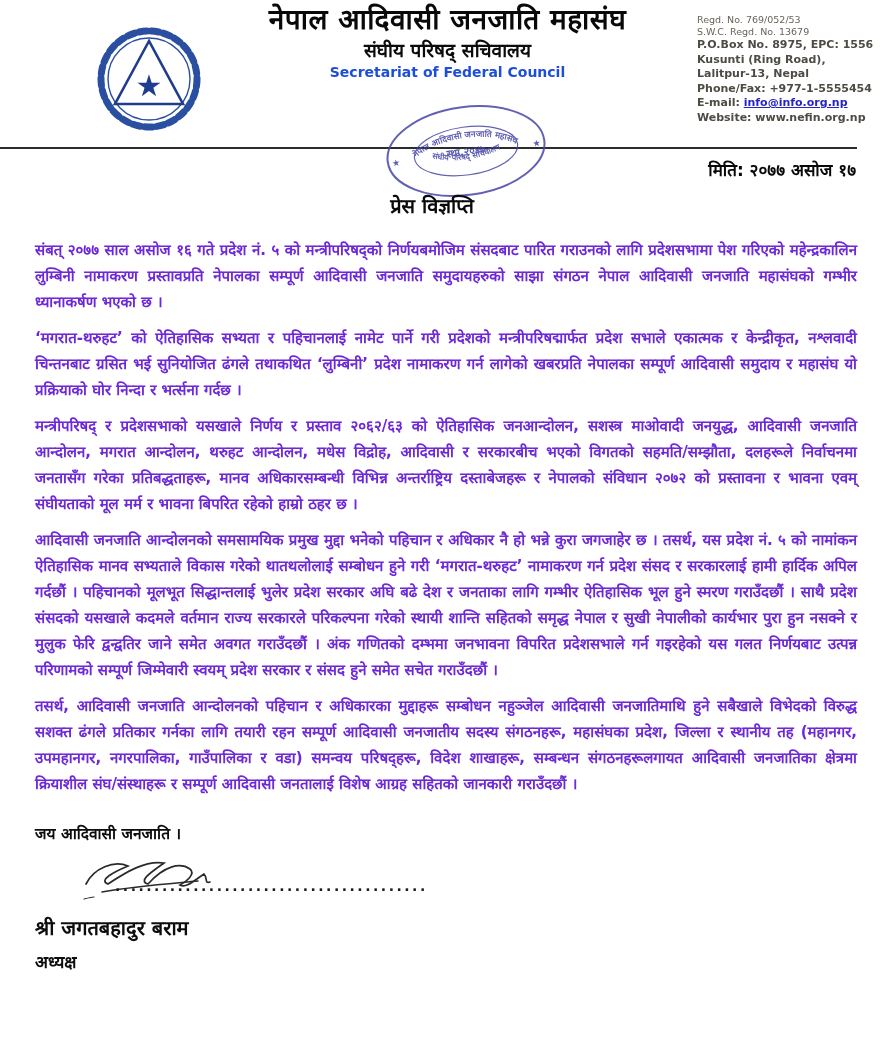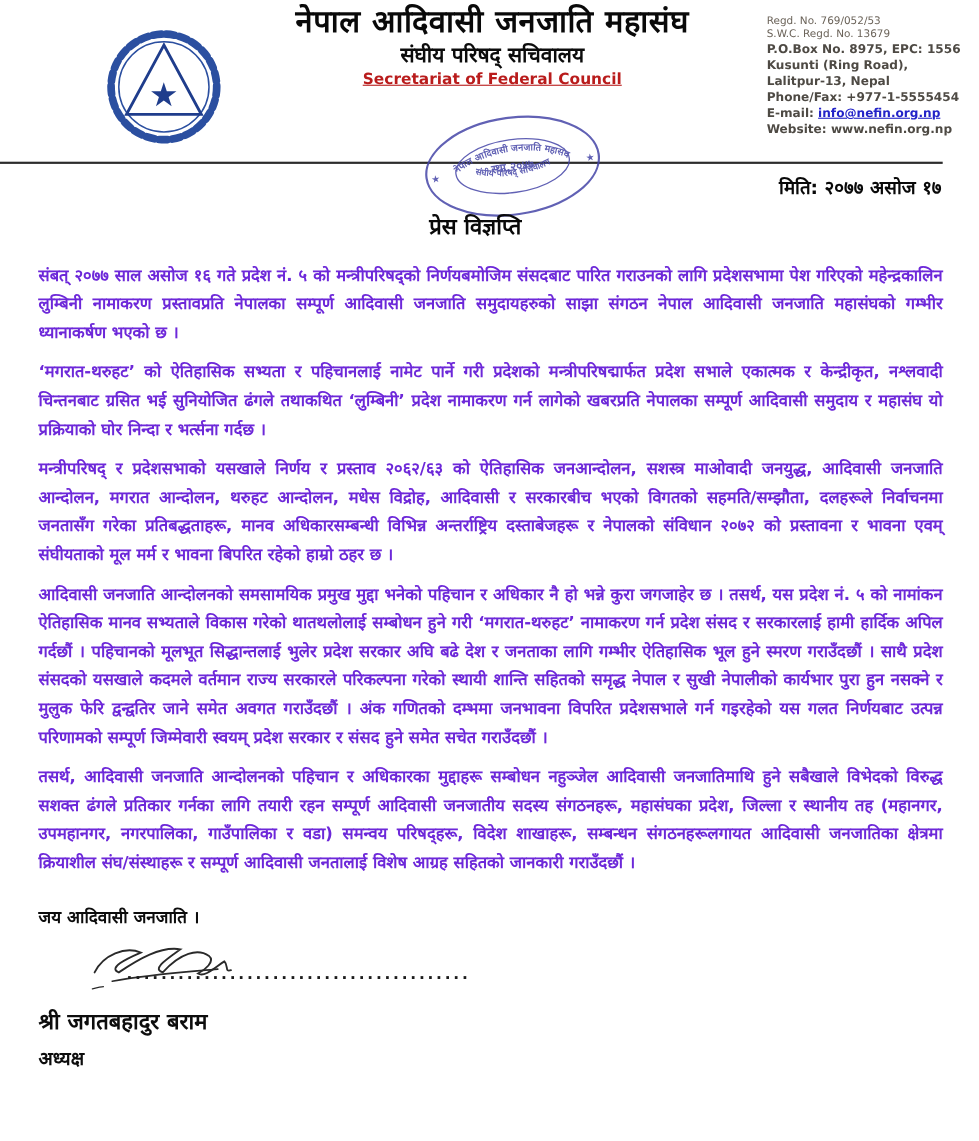--- a/index.html
+++ b/index.html
@@ -6,21 +6,21 @@
   .page{
     position:relative;width:890px;height:1037px;background:#fff;overflow:hidden;
     font-family:"DejaVu Sans","Liberation Sans",sans-serif;color:#0d0d0d;
   }
   
   .logo{position:absolute;left:94px;top:24px;width:110px;height:110px;}
   .title-block{position:absolute;left:170px;top:2px;width:555px;text-align:center;}
   .org-nep{font-size:28px;font-weight:bold;color:#090909;line-height:36px;letter-spacing:.5px;}
   .org-sub-nep{font-size:19px;font-weight:bold;color:#0c0c0c;line-height:25px;}
   .org-eng{font-size:17.5px;font-weight:bold;color:#24356b;line-height:22px;margin-top:1px;}
-  .org-sub-eng{font-size:14px;font-weight:bold;color:#b91c1c;line-height:18px;text-decoration:underline;}
+  .org-sub-eng{font-size:14px;font-weight:bold;color:#1d4ed8;line-height:18px;}
   .contact-block{position:absolute;left:697px;top:14px;width:188px;font-weight:bold;color:#4e4a44;}
   .contact-sm{font-size:9.5px;line-height:12px;color:#6a6258;font-weight:normal;}
   .contact-ln{font-size:11px;line-height:14.5px;}
   .email-link{color:#2323c8;text-decoration:underline;cursor:pointer;}
   
   .rule{position:absolute;left:0;top:147px;width:857px;height:2px;background:#2c2c2c;}
   .stamp{position:absolute;left:381px;top:103px;width:170px;height:96px;opacity:.85;}
   .date-line{position:absolute;top:158px;right:34px;font-size:17px;font-weight:bold;color:#090909;}
   .press-title{position:absolute;top:192px;left:0;width:864px;text-align:center;
                font-size:20px;font-weight:bold;color:#090909;}
@@ -58,21 +58,21 @@
     <div class="org-sub-eng">Secretariat of Federal Council</div>
   </div>
 
   <div class="contact-block">
     <div class="contact-sm">Regd. No. 769/052/53</div>
     <div class="contact-sm">S.W.C. Regd. No. 13679</div>
     <div class="contact-ln">P.O.Box No. 8975, EPC: 1556</div>
     <div class="contact-ln">Kusunti (Ring Road),</div>
     <div class="contact-ln">Lalitpur-13, Nepal</div>
     <div class="contact-ln">Phone/Fax: +977-1-5555454</div>
-    <div class="contact-ln"><span>E-mail: </span><a class="email-link">info@nefin.org.np</a></div>
+    <div class="contact-ln"><span>E-mail: </span><a class="email-link">info@info.org.np</a></div>
     <div class="contact-ln"><span>Website: </span><span>www.nefin.org.np</span></div>
   </div>
 
   <div class="rule"></div>
 
   <div class="stamp">
     <svg width="170" height="96" viewBox="0 0 170 96">
       <g transform="rotate(-8 85 48)">
         <ellipse cx="85" cy="48" rx="79" ry="44" fill="none" stroke="#4646a8" stroke-width="2"></ellipse>
         <ellipse cx="85" cy="48" rx="52" ry="24" fill="none" stroke="#4646a8" stroke-width="1.2"></ellipse>

